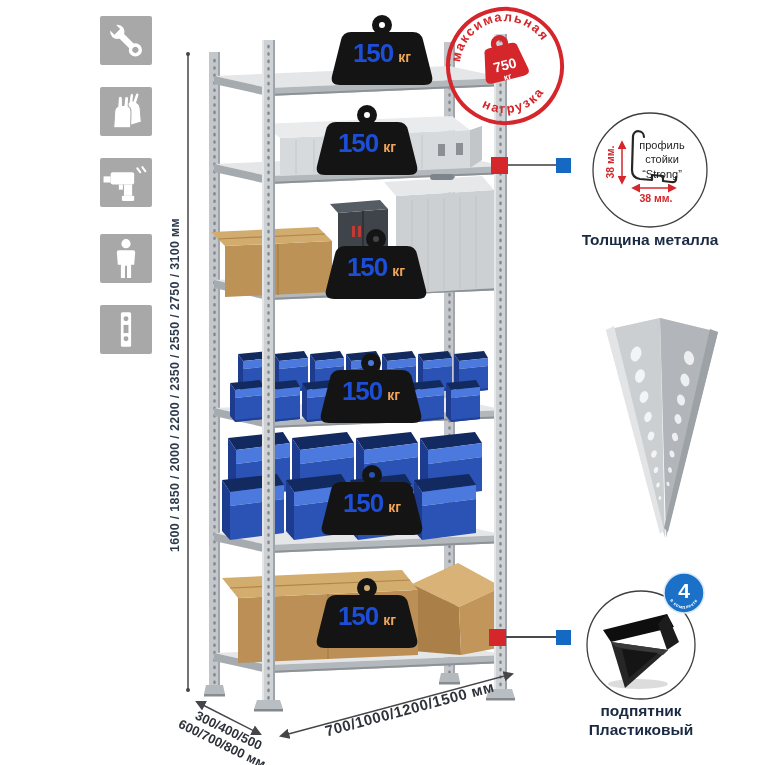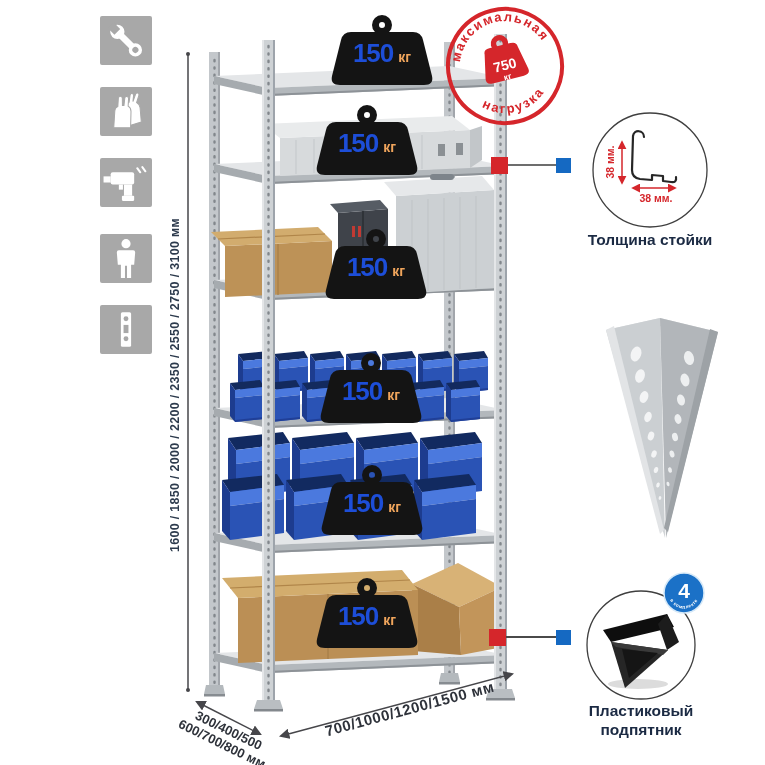--- a/index.html
+++ b/index.html
@@ -399,41 +399,46 @@
       <text font-size="13" font-weight="bold" fill="#d5262b" letter-spacing="2">
         <textPath href="#arcBot" startOffset="50%" text-anchor="middle">нагрузка</textPath>
       </text>
       <circle cx="63" cy="40" r="6" fill="none" stroke="#d5262b" stroke-width="5.5"></circle>
       <path d="M 46,47 q 0,-5 6,-5 h 22 q 6,0 6,5 l 5,24 q 1,6 -6,6 h -32 q -7,0 -6,-6 Z" fill="#d5262b"></path>
       <text x="63" y="67" text-anchor="middle" font-size="14" font-weight="bold" fill="#ffffff">750</text>
       <text x="63" y="77" text-anchor="middle" font-size="8.5" font-weight="bold" fill="#ffffff">кг</text>
     </svg>
   </div>
 
+  <div class="profile-note">
+    <div>профиль</div>
+    <div>стойки</div>
+    <div>“Strong”</div>
+  </div>
   <div class="dim-red vert">38 мм.</div>
   <div class="dim-red horz">38 мм.</div>
   <div class="caption c1">
-    <div>Толщина стойки</div>
+    <div>Толщина металла</div>
   </div>
 
   <div class="foot-badge">
     <svg width="46" height="46" viewBox="0 0 46 46">
       <defs>
           <path id="fbArc" d="M 8.7,29.1 A 15.5,15.5 0 0 0 37.3,29.1" fill="none"></path>
         </defs>
       <circle cx="23" cy="23" r="20" fill="#1b71c7" stroke="#d6e9f8" stroke-width="1.5"></circle>
       <text x="23" y="28" text-anchor="middle" font-size="21" font-weight="bold" fill="#ffffff">4</text>
       <text font-size="4.6" font-weight="bold" fill="#ffffff" letter-spacing=".6">
         <textPath href="#fbArc" startOffset="50%" text-anchor="middle">в комплекте</textPath>
       </text>
     </svg>
   </div>
   <div class="caption c2">
+    <div>подпятник</div>
     <div>Пластиковый</div>
-    <div>подпятник</div>
   </div>
 
   <div class="depth-label">
     <div>300/400/500</div>
     <div>600/700/800 мм</div>
   </div>
   <div class="width-label">700/1000/1200/1500 мм</div>
 
 </div>
 

